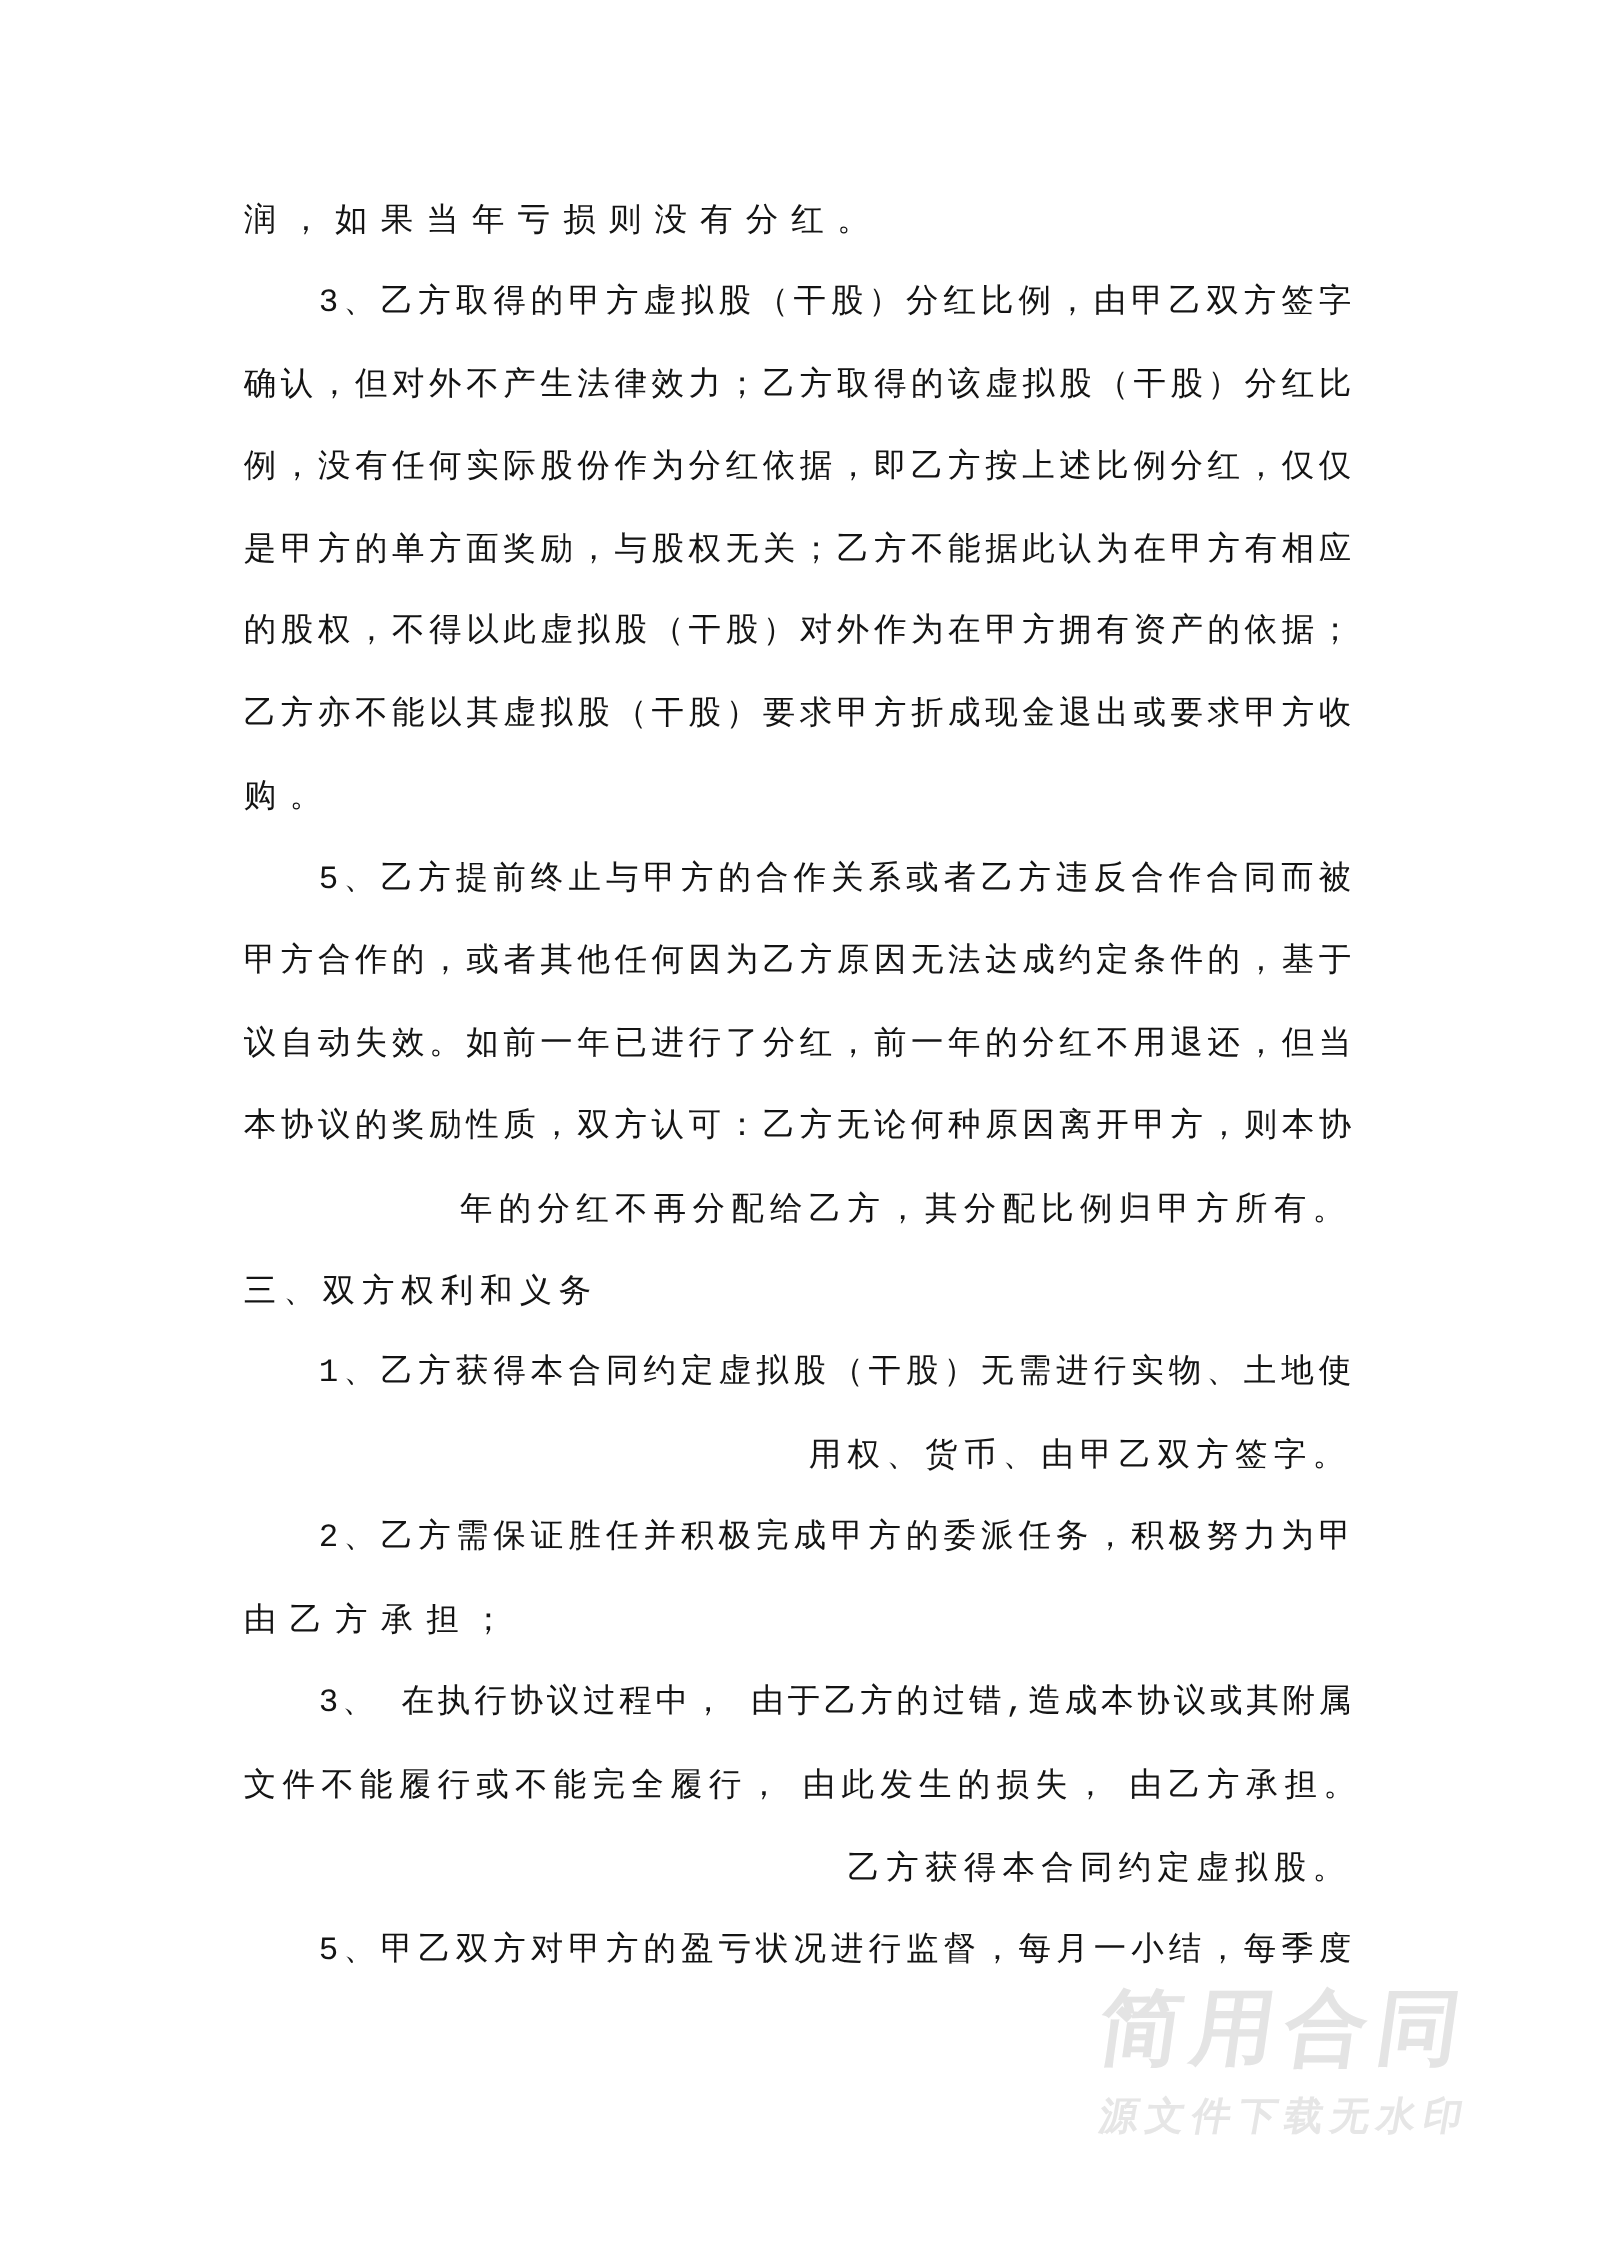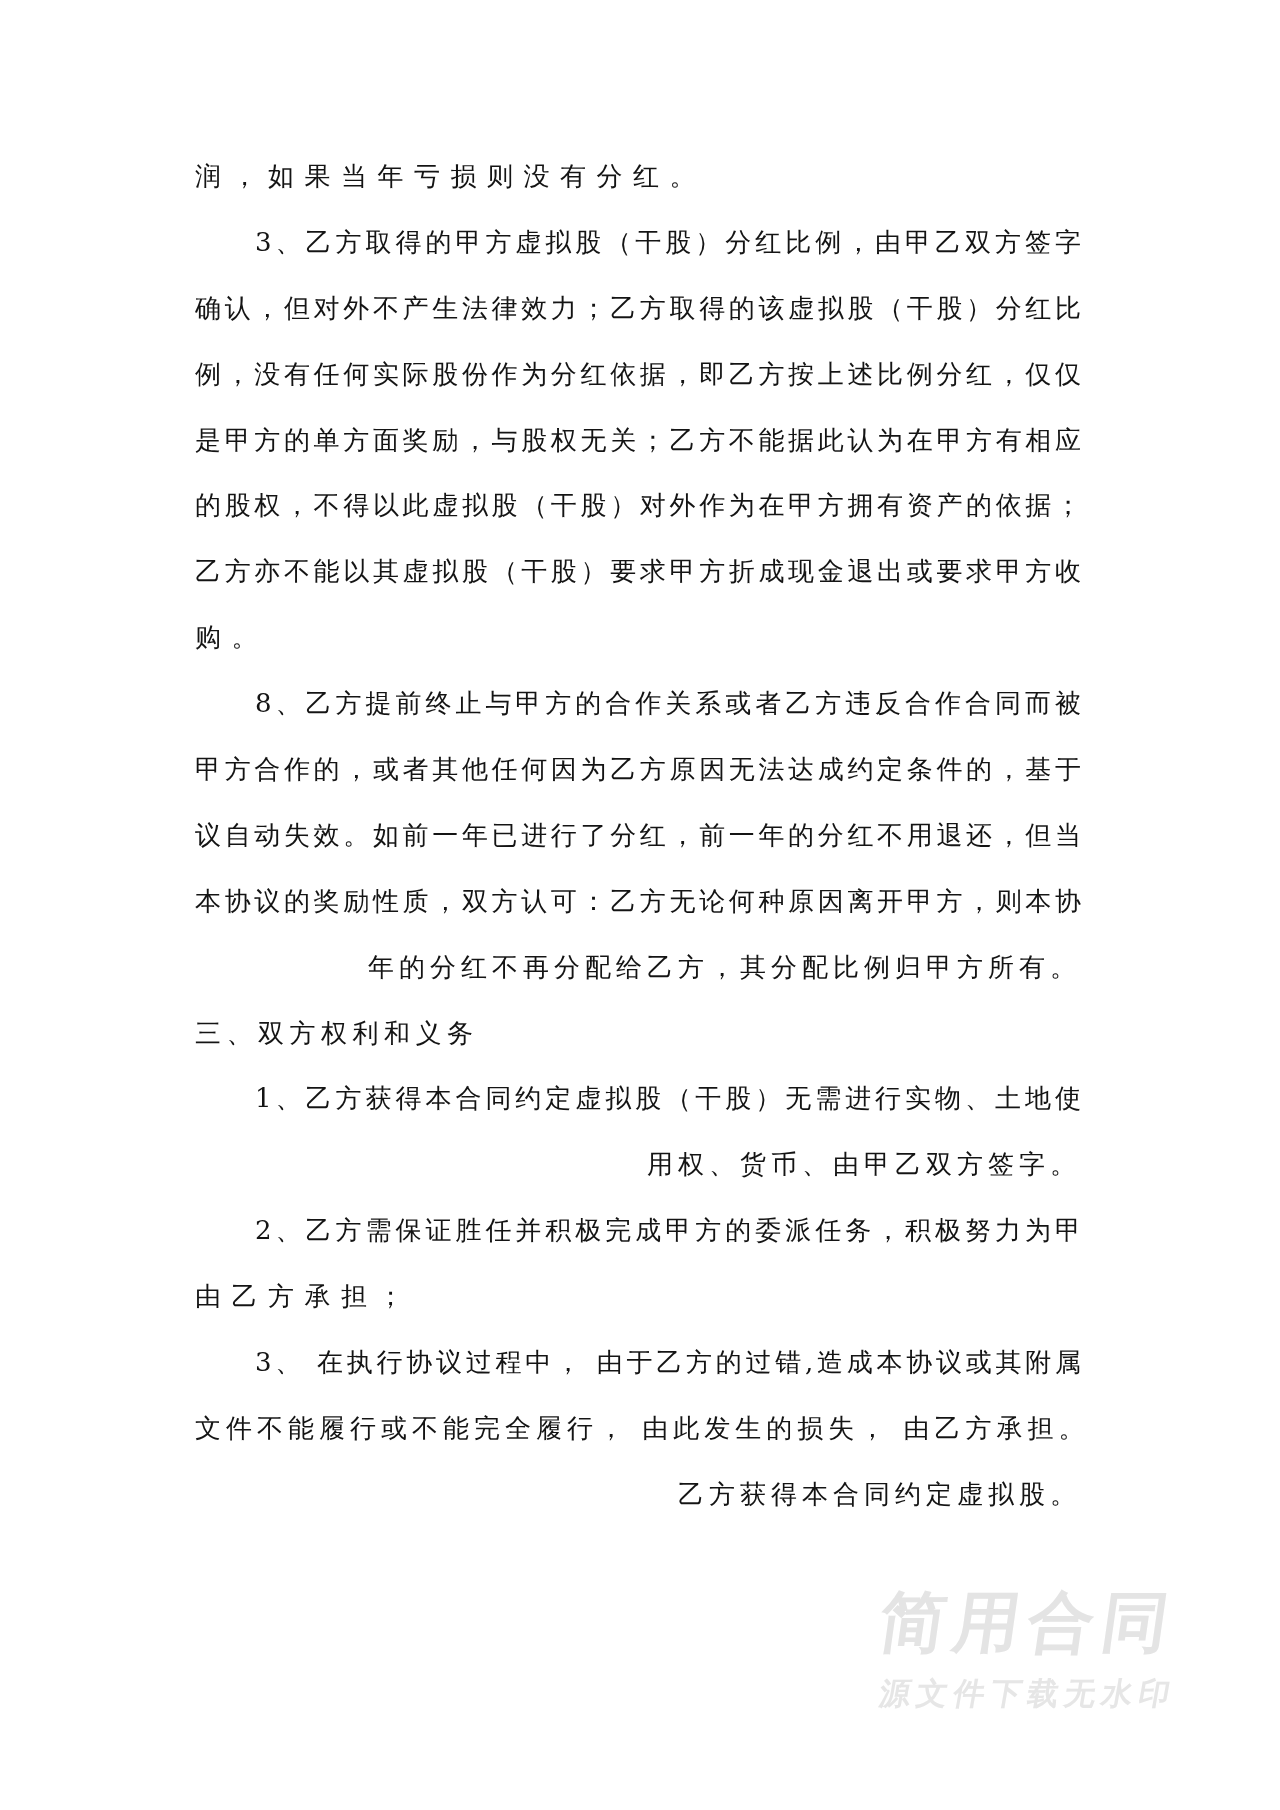--- a/index.html
+++ b/index.html
@@ -37,20 +37,21 @@
     overflow: visible;
     box-sizing: border-box;
   }
   .line.justify {
     white-space: normal;
     text-align: justify;
     text-align-last: justify;
     text-justify: inter-character;
     word-break: break-all;
     overflow: hidden;
+    font-family: Liberation Mono, monospace;
   }
   .line.indent {
     padding-left: 60px;
   }
   .line.loose {
     letter-spacing: 10.5px;
   }
   .line.medium {
     letter-spacing: 5px;
     text-align: right;
@@ -95,32 +96,33 @@
 <div class="page">
   <div class="body-text" id="body-text">
     <div class="line loose">润，如果当年亏损则没有分红。</div>
     <div class="line indent justify">3、乙方取得的甲方虚拟股（干股）分红比例，由甲乙双方签字</div>
     <div class="line justify">确认，但对外不产生法律效力；乙方取得的该虚拟股（干股）分红比</div>
     <div class="line justify">例，没有任何实际股份作为分红依据，即乙方按上述比例分红，仅仅</div>
     <div class="line justify">是甲方的单方面奖励，与股权无关；乙方不能据此认为在甲方有相应</div>
     <div class="line justify">的股权，不得以此虚拟股（干股）对外作为在甲方拥有资产的依据；</div>
     <div class="line justify">乙方亦不能以其虚拟股（干股）要求甲方折成现金退出或要求甲方收</div>
     <div class="line loose">购。</div>
-    <div class="line indent justify">8、乙方提前终止与甲方的合作关系或者乙方违反合作合同而被</div>
+    <div class="line indent justify">5、乙方提前终止与甲方的合作关系或者乙方违反合作合同而被</div>
     <div class="line justify">甲方合作的，或者其他任何因为乙方原因无法达成约定条件的，基于</div>
     <div class="line justify">议自动失效。如前一年已进行了分红，前一年的分红不用退还，但当</div>
     <div class="line justify">本协议的奖励性质，双方认可：乙方无论何种原因离开甲方，则本协</div>
     <div class="line medium">年的分红不再分配给乙方，其分配比例归甲方所有。</div>
     <div class="line heading">三、双方权利和义务</div>
     <div class="line indent justify">1、乙方获得本合同约定虚拟股（干股）无需进行实物、土地使</div>
     <div class="line medium">用权、货币、由甲乙双方签字。</div>
     <div class="line indent justify">2、乙方需保证胜任并积极完成甲方的委派任务，积极努力为甲</div>
     <div class="line loose">由乙方承担；</div>
     <div class="line indent justify">3、 在执行协议过程中， 由于乙方的过错,造成本协议或其附属</div>
     <div class="line medium">文件不能履行或不能完全履行， 由此发生的损失， 由乙方承担。</div>
     <div class="line medium">乙方获得本合同约定虚拟股。</div>
+    <div class="line indent justify">5、甲乙双方对甲方的盈亏状况进行监督，每月一小结，每季度</div>
   </div>
 
   <div class="watermark">
     <span class="wm-title">简用合同</span>
     <span class="wm-sub">源文件下载无水印</span>
   </div>
 </div>
 
 </body></html>

